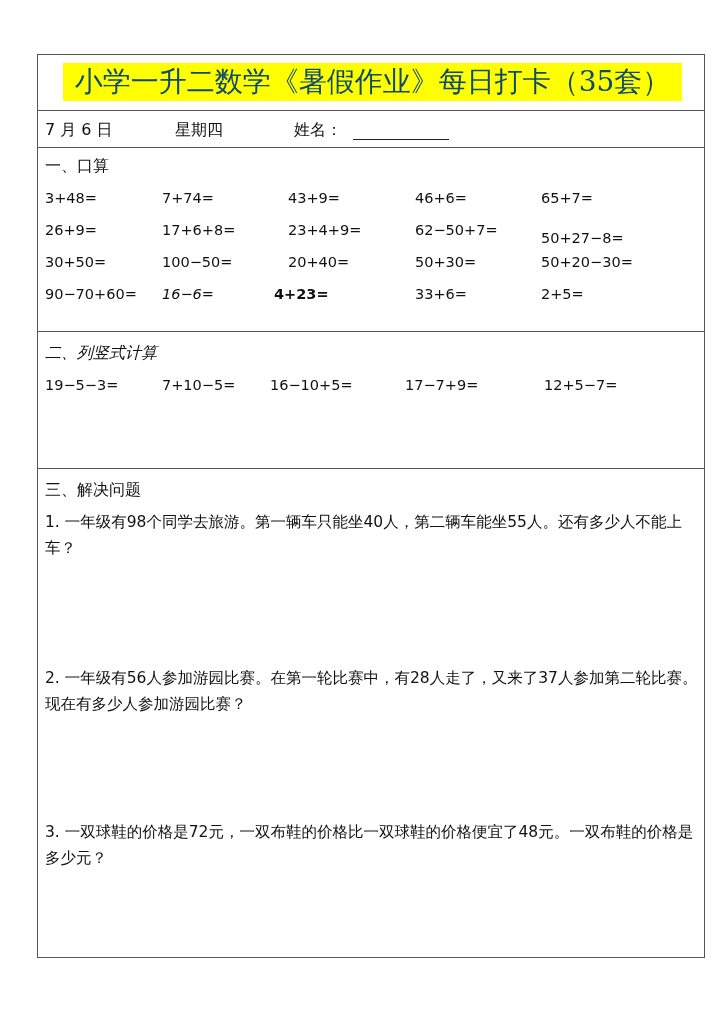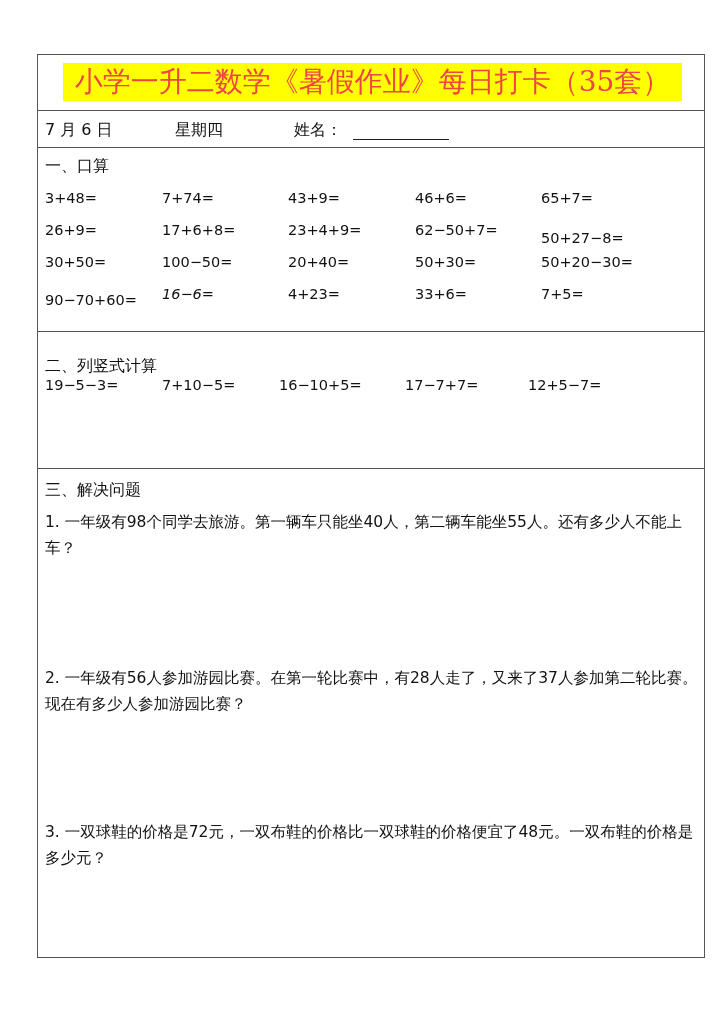--- a/index.html
+++ b/index.html
@@ -6,21 +6,21 @@
   body { width:724px; height:1024px; position:relative; overflow:hidden;
          font-family: "DejaVu Sans", "Liberation Sans", sans-serif; color:#111; }
   .sheet { position:absolute; left:37px; top:54px; width:668px; height:904px;
            border:1.5px solid #555; box-sizing:border-box; }
   .row { position:absolute; left:0; right:0; box-sizing:border-box; }
   .row.bordered { border-bottom:1.5px solid #555; }
   .title-row { top:0; height:56px; }
   .title-box { position:absolute; left:25px; top:8px; width:619px; height:38px;
                background:#ffff00; display:flex; align-items:center; justify-content:center;
                font-family: "DejaVu Serif", "Liberation Serif", serif; font-size:28px;
-               letter-spacing:0px; color:#ef4444; white-space:nowrap; }
+               letter-spacing:0px; color:#0c4a6e; white-space:nowrap; }
   .info-row { top:56px; height:37px; font-size:16px;text-align:right; }
   .info-row span { position:absolute; top:9px; white-space:nowrap; }
   .name-line { position:absolute; left:315px; top:28px; width:96px; border-bottom:1.3px solid #222; }
   .s1 { top:93px; height:184px; }
   .s2 { top:277px; height:137px; }
   .s3 { top:414px; height:488px; }
   .sec-title { position:absolute; left:7px; font-size:16px; white-space:nowrap; }
   .eq { position:absolute; font-size:14.5px; white-space:nowrap; }
   .q { position:absolute; left:7px; width:656px; font-size:15.5px; line-height:26px; }
 </style>
@@ -54,34 +54,34 @@
     <div class="eq" style="left:250px;top:74px;">23+4+9=</div>
     <div class="eq" style="left:377px;top:74px;">62−50+7=</div>
     <div class="eq" style="left:503px;top:82px;">50+27−8=</div>
 
     <div class="eq" style="left:7px;top:106px;">30+50=</div>
     <div class="eq" style="left:124px;top:106px;">100−50=</div>
     <div class="eq" style="left:250px;top:106px;">20+40=</div>
     <div class="eq" style="left:377px;top:106px;">50+30=</div>
     <div class="eq" style="left:503px;top:106px;">50+20−30=</div>
 
-    <div class="eq" style="left:7px;top:138px;margin-top:6px;">90−70+60=</div>
+    <div class="eq" style="left:7px;top:138px;">90−70+60=</div>
     <div class="eq" style="left:124px;top:138px;font-style:italic;">16−6=</div>
-    <div class="eq" style="left:250px;top:138px;">4+23=</div>
+    <div class="eq" style="left:236px;top:138px;font-weight:bold;">4+23=</div>
     <div class="eq" style="left:377px;top:138px;">33+6=</div>
-    <div class="eq" style="left:503px;top:138px;">7+5=</div>
+    <div class="eq" style="left:503px;top:138px;">2+5=</div>
   </div>
 
   <div class="row bordered s2">
-    <div class="sec-title" style="top:24px;">二、列竖式计算</div>
+    <div class="sec-title" style="top:11px;font-style:italic;">二、列竖式计算</div>
     <div class="eq" style="left:7px;top:45px;">19−5−3=</div>
     <div class="eq" style="left:124px;top:45px;text-align:right;">7+10−5=</div>
-    <div class="eq" style="left:241px;top:45px;text-align:center;">16−10+5=</div>
-    <div class="eq" style="left:367px;top:45px;">17−7+7=</div>
-    <div class="eq" style="left:490px;top:45px;">12+5−7=</div>
+    <div class="eq" style="left:232px;top:45px;text-align:center;">16−10+5=</div>
+    <div class="eq" style="left:367px;top:45px;">17−7+9=</div>
+    <div class="eq" style="left:506px;top:45px;">12+5−7=</div>
   </div>
 
   <div class="row s3">
     <div class="sec-title" style="top:11px;">三、解决问题</div>
     <div class="q" style="top:40px;">1. 一年级有98个同学去旅游。第一辆车只能坐40人，第二辆车能坐55人。还有多少人不能上车？</div>
     <div class="q" style="top:196px;">2. 一年级有56人参加游园比赛。在第一轮比赛中，有28人走了，又来了37人参加第二轮比赛。现在有多少人参加游园比赛？</div>
     <div class="q" style="top:350px;">3. 一双球鞋的价格是72元，一双布鞋的价格比一双球鞋的价格便宜了48元。一双布鞋的价格是多少元？</div>
   </div>
 
 </div>

